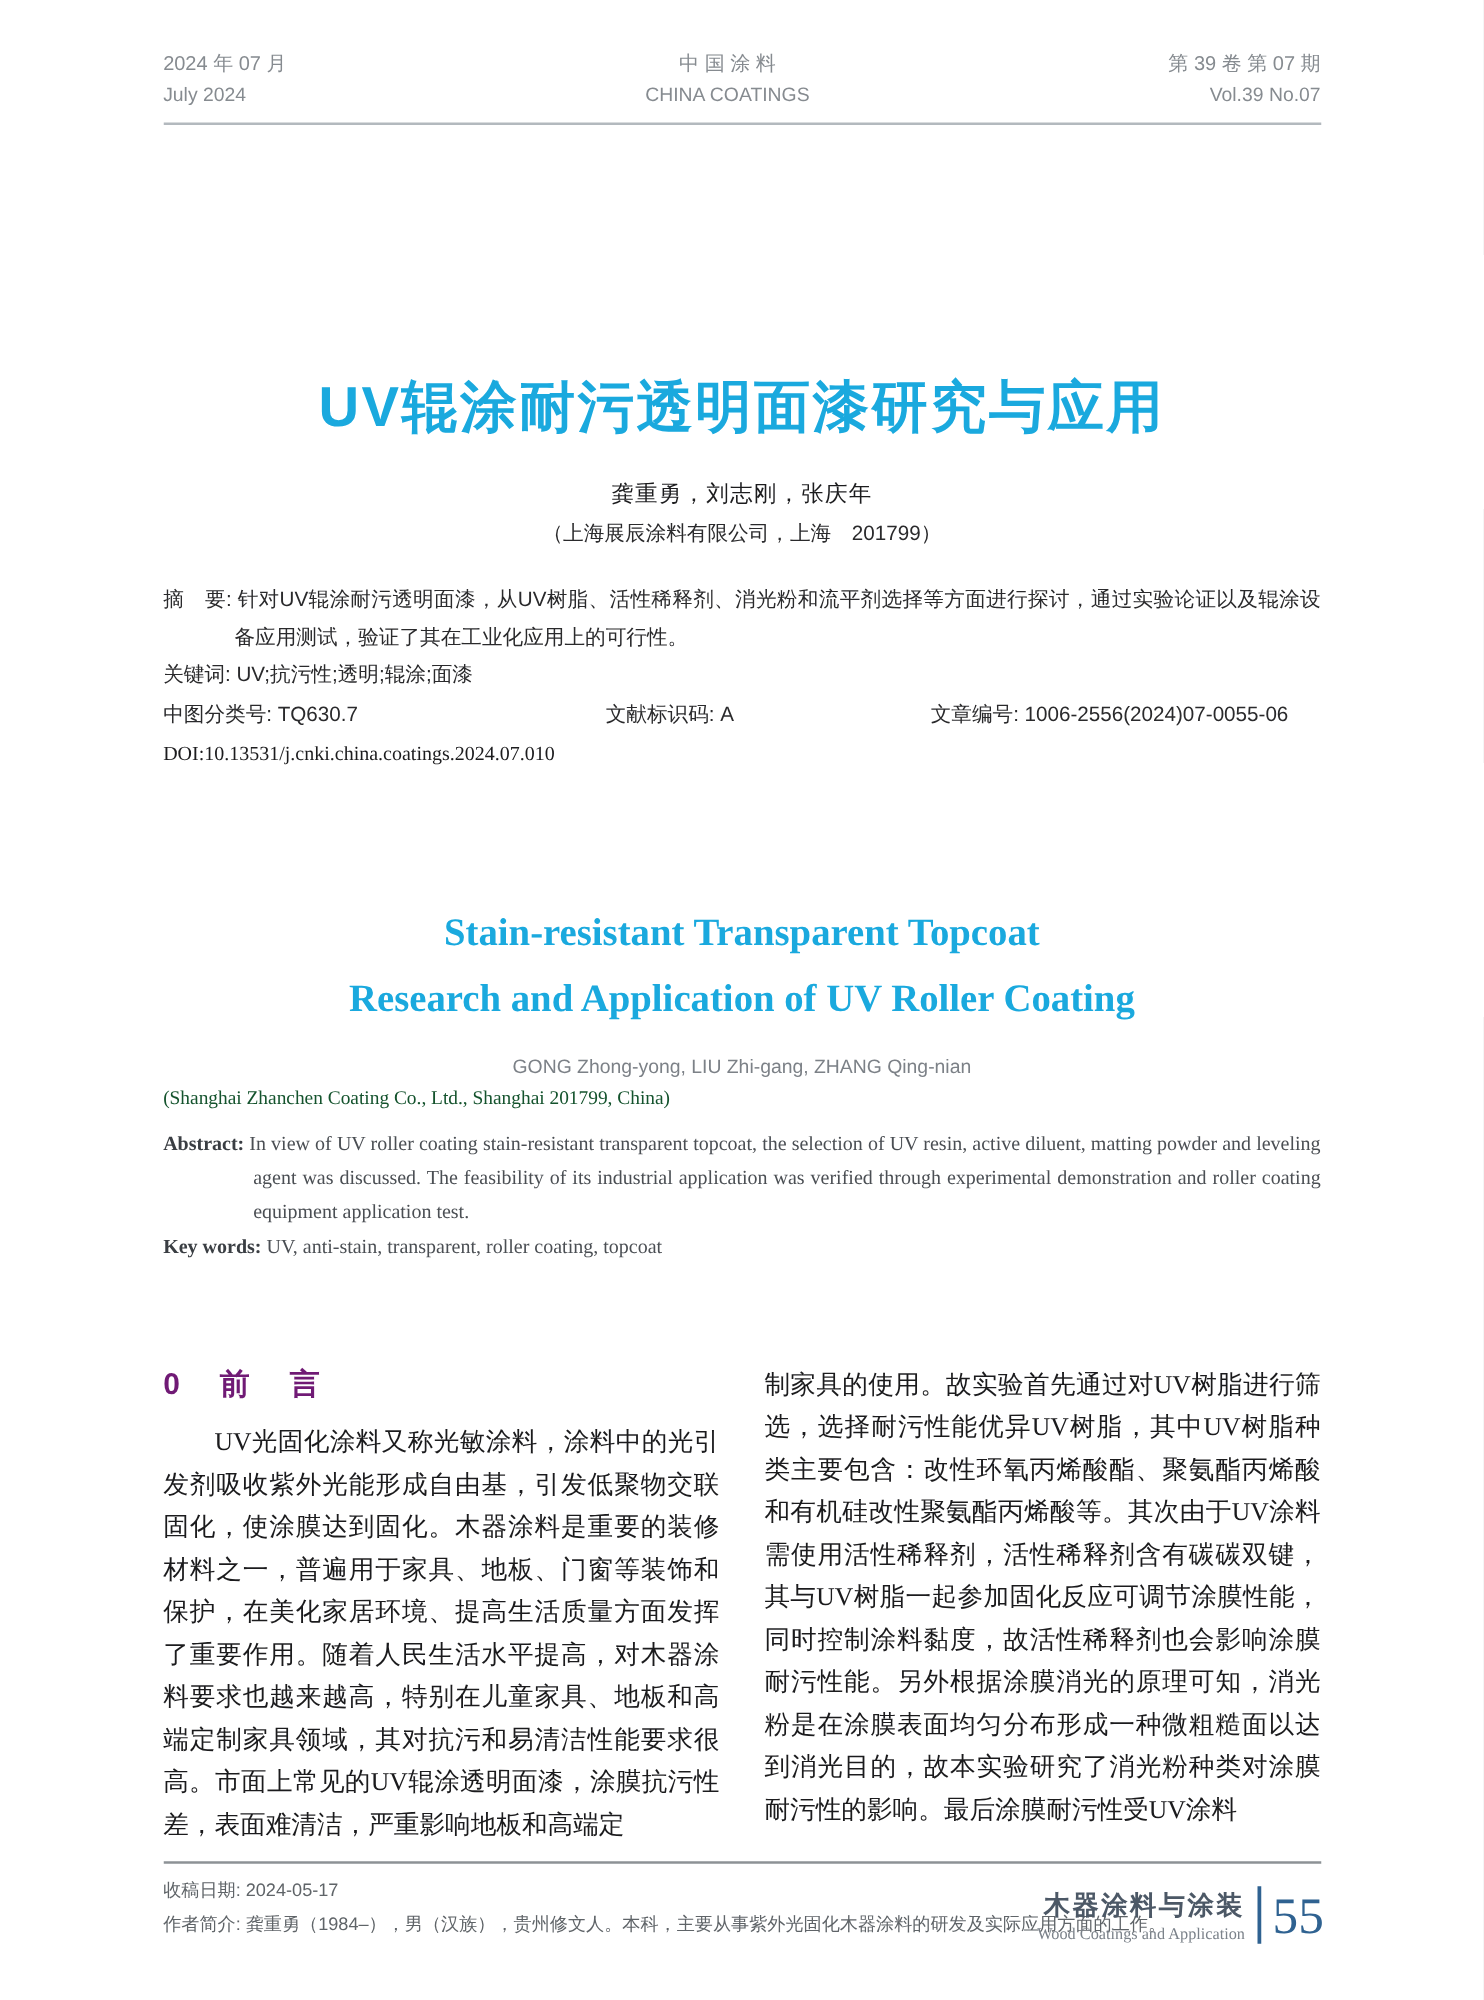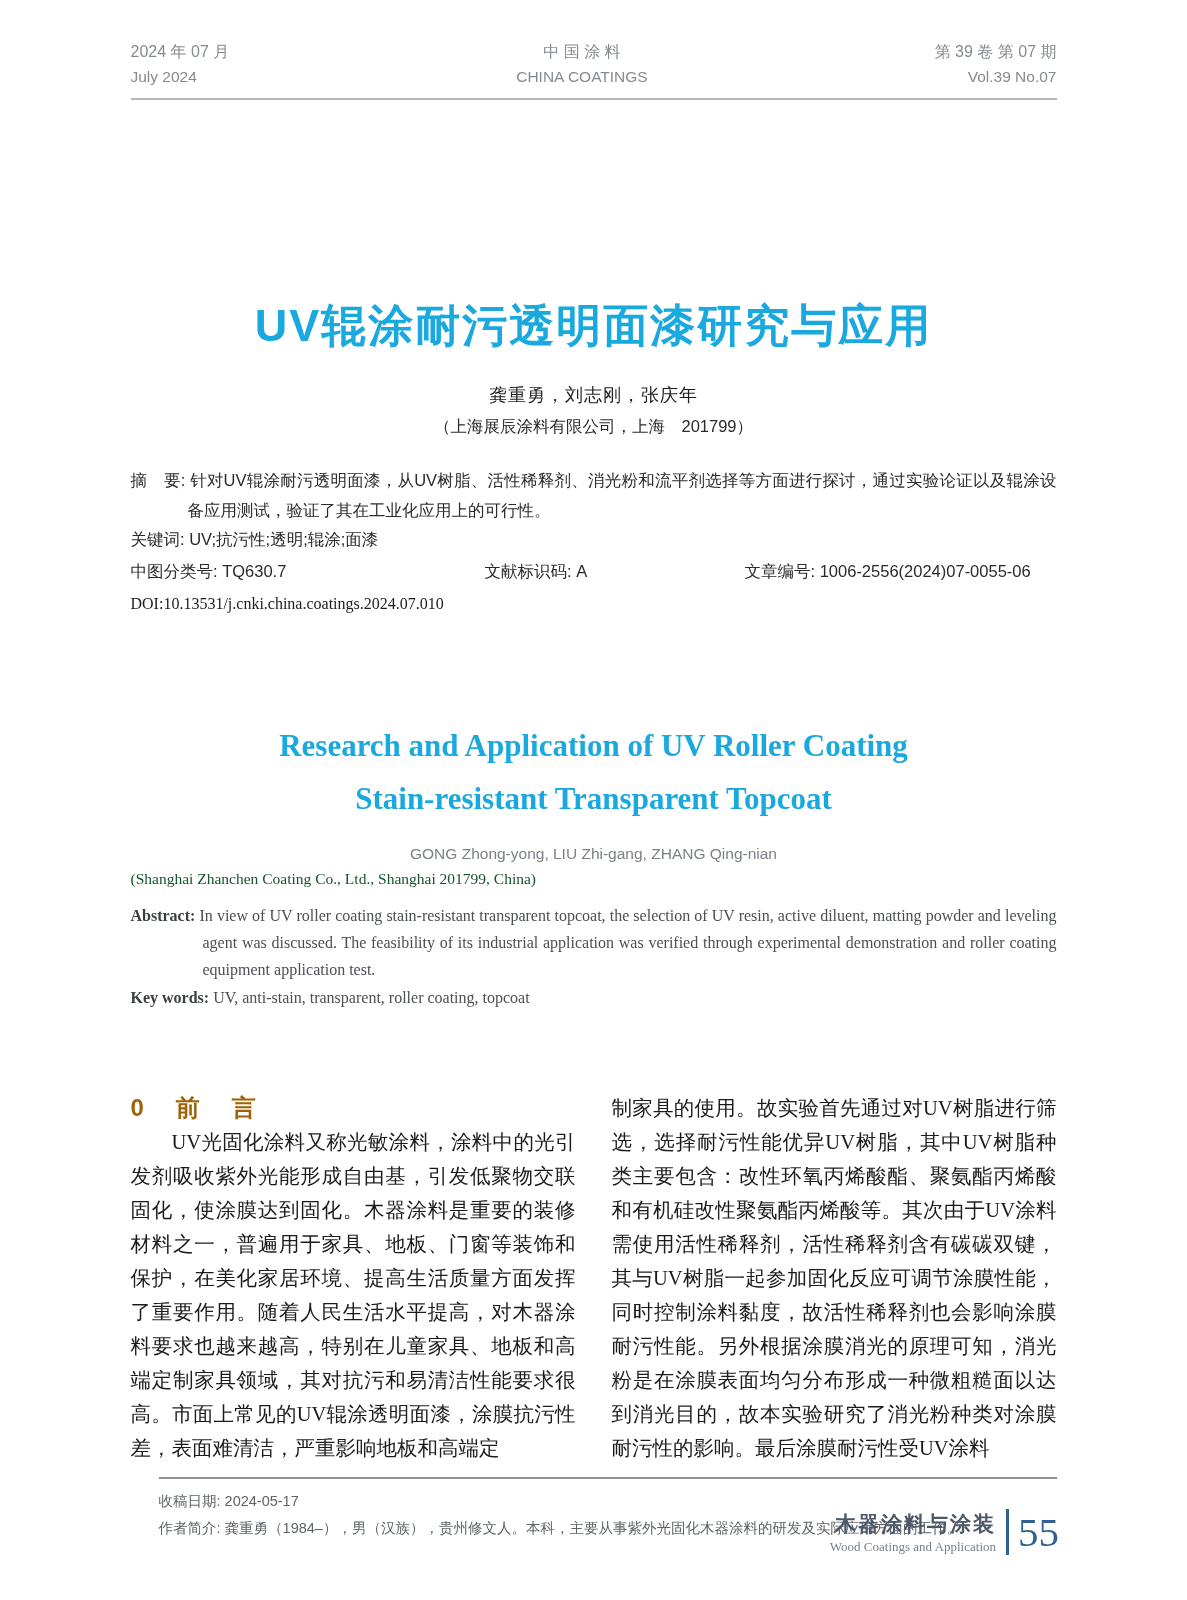--- a/index.html
+++ b/index.html
@@ -56,28 +56,28 @@
           line-height:27px;color:#4b4f54;padding-left:72px;text-indent:-72px;text-align:justify;}
   .abs-en b,.kw-en b{color:#3a3e43;font-family:"Liberation Serif",serif;}
   .kw-en{margin-top:6px;font-family:"Liberation Serif",serif;font-size:16px;color:#4b4f54;}
 
   
   .body-cols{margin-top:84px;display:flex;gap:36px;}
   .col{width:445px;font-family:"Liberation Serif",serif;font-size:20.5px;
        line-height:34px;text-align:justify;color:#1b1b1d;}
   .section-heading{
     font-family:"Liberation Sans",sans-serif;font-weight:bold;
-    font-size:24px;letter-spacing:4px;color:#a16207;
+    font-size:24px;letter-spacing:4px;color:#701a75;margin-bottom:12px;
   }
   .col p{margin:0;}
   .col .indent{text-indent:2em;}
 
   
   .footnote{margin-top:12px;border-top:2px solid #8d9296;padding-top:9px;
-            font-size:14.5px;color:#5f6468;line-height:1.9;margin-left:28px;}
+            font-size:14.5px;color:#5f6468;line-height:1.9;}
   .footnote div{white-space:nowrap;}
 
   
   .pfooter{position:absolute;right:128px;bottom:44px;display:flex;align-items:center;}
   .pfooter .names{text-align:right;}
   .pfooter .fcn{font-size:21px;font-weight:bold;color:#4c5866;letter-spacing:2px;}
   .pfooter .fen{font-size:13px;font-family:Liberation Serif, serif;color:#7b828a;margin-top:1px;padding-left:36px;}
   .pfooter .bar{width:3px;height:46px;background:#2f6291;margin:0 9px 0 10px;}
   .pfooter .num{font-size:41px;font-family:"Liberation Serif",serif;color:#2f6291;}
 </style>
@@ -110,22 +110,22 @@
     <div class="kw-cn"><span>关键词: </span><span>UV;抗污性;透明;辊涂;面漆</span></div>
 
     <div class="meta-row">
       <span class="m1"><span>中图分类号: </span><span>TQ630.7</span></span>
       <span class="m2"><span>文献标识码: </span><span>A</span></span>
       <span class="m3"><span>文章编号: </span><span>1006-2556(2024)07-0055-06</span></span>
     </div>
     <div class="doi">DOI:10.13531/j.cnki.china.coatings.2024.07.010</div>
 
     <div class="title-en">
+      <div>Stain-resistant Transparent Topcoat</div>
       <div>Research and Application of UV Roller Coating</div>
-      <div>Stain-resistant Transparent Topcoat</div>
     </div>
     <div class="authors-en">GONG Zhong-yong, LIU Zhi-gang, ZHANG Qing-nian</div>
     <div class="affil-en">(Shanghai Zhanchen Coating Co., Ltd., Shanghai 201799, China)</div>
 
     <div class="abs-en"><b>Abstract: </b><span>In view of UV roller coating stain-resistant transparent topcoat, the selection of UV resin, active diluent, matting powder and leveling agent was discussed. The feasibility of its industrial application was verified through experimental demonstration and roller coating equipment application test.</span></div>
     <div class="kw-en"><b>Key words: </b><span>UV, anti-stain, transparent, roller coating, topcoat</span></div>
 
     <div class="body-cols">
       <div class="col">
         <div class="section-heading">0　前　言</div>

